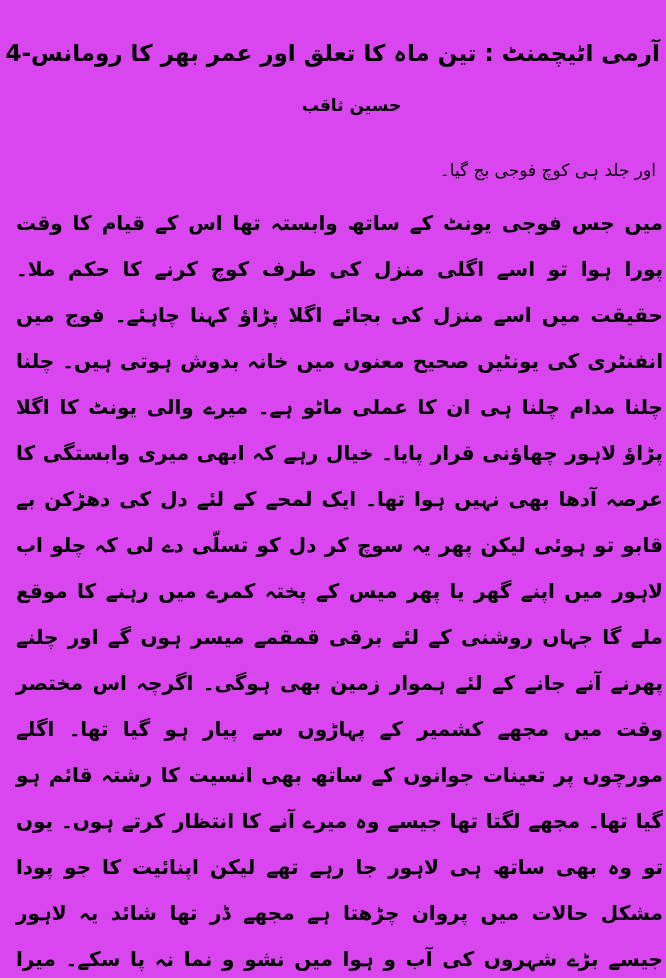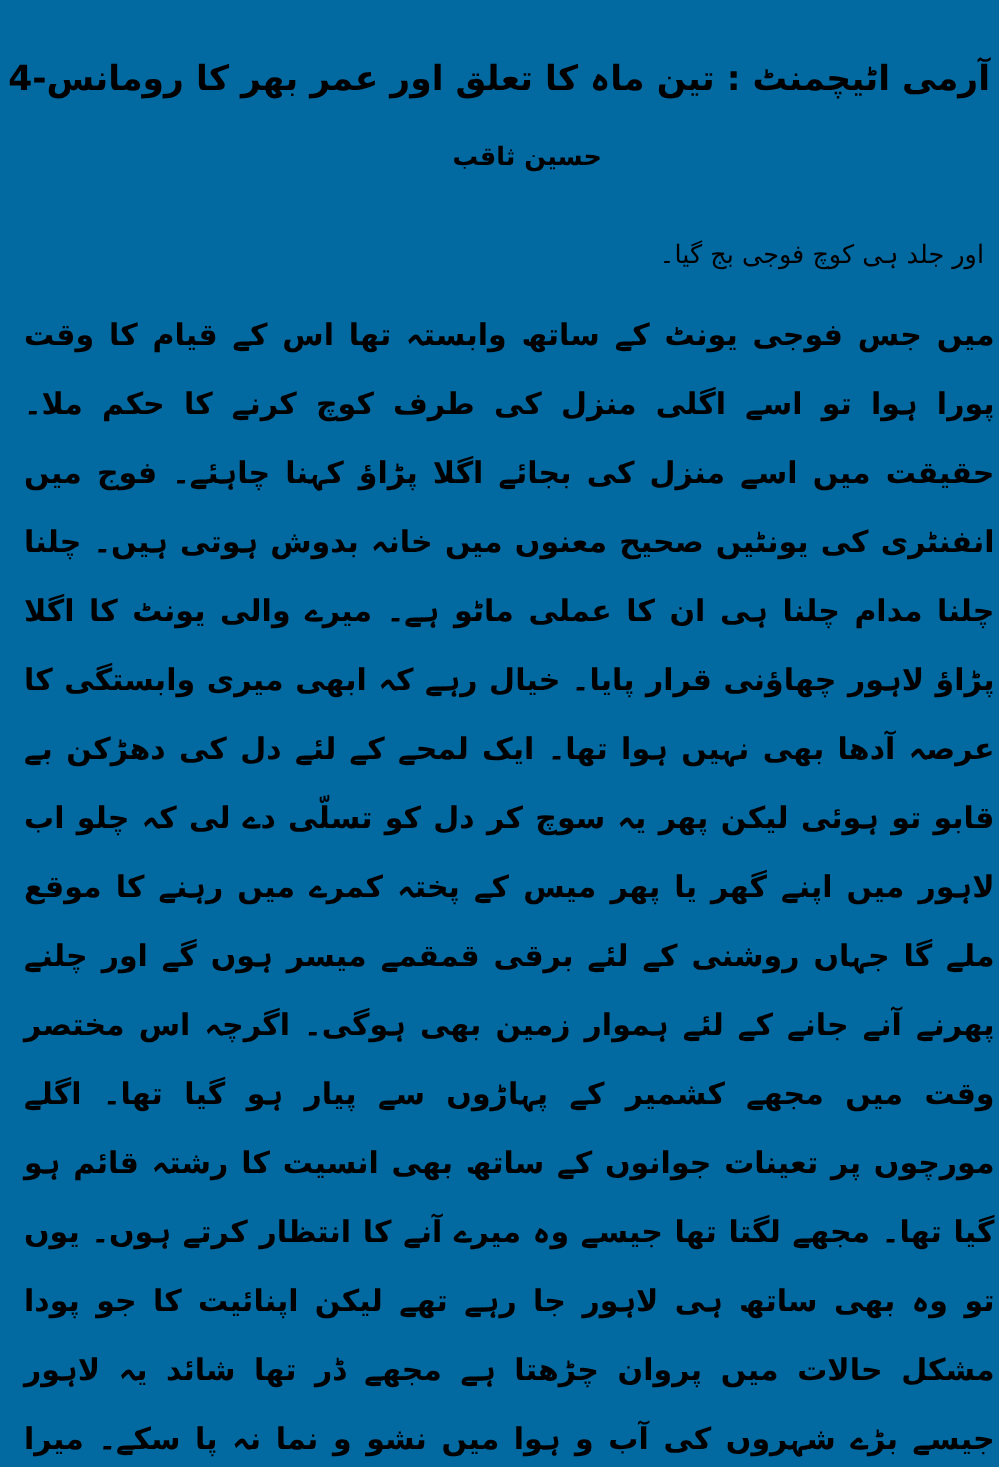--- a/index.html
+++ b/index.html
@@ -5,21 +5,21 @@
   html, body {
     margin: 0;
     padding: 0;
     background: #ffffff;
   }
   .page {
     position: relative;
     width: 666px;
     height: 978px;
     margin: 0 auto;
-    background: #0369a1;
+    background: #d946ef;
     color: #000000;
     direction: rtl;
     overflow: hidden;
     font-family: "DejaVu Sans", sans-serif;
   }
   .article-title {
     margin: 36px 6px 0 6px;
     text-align: center;
     font-size: 23px;
     font-weight: bold;

